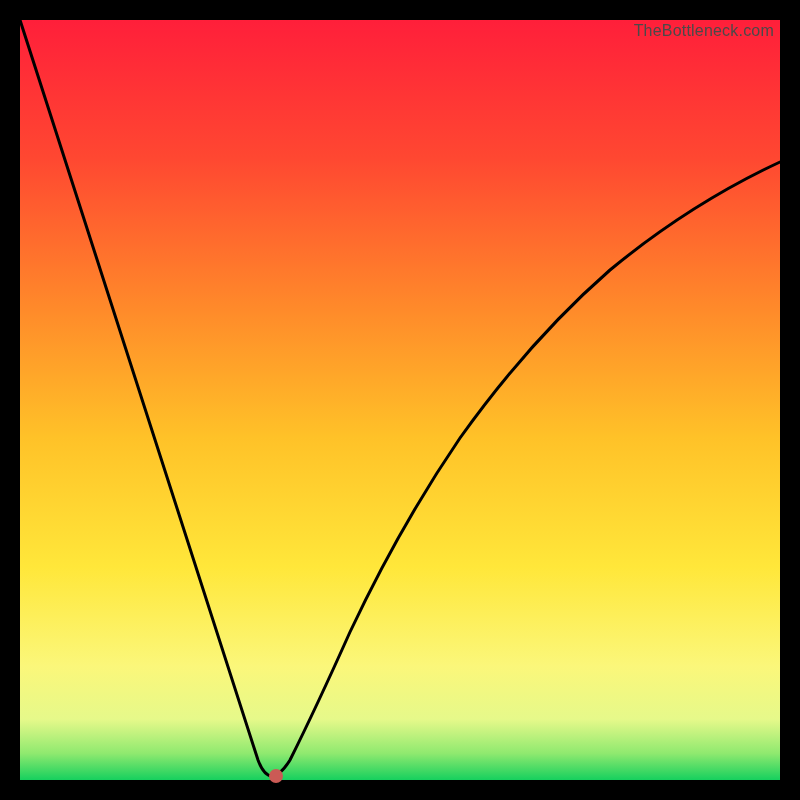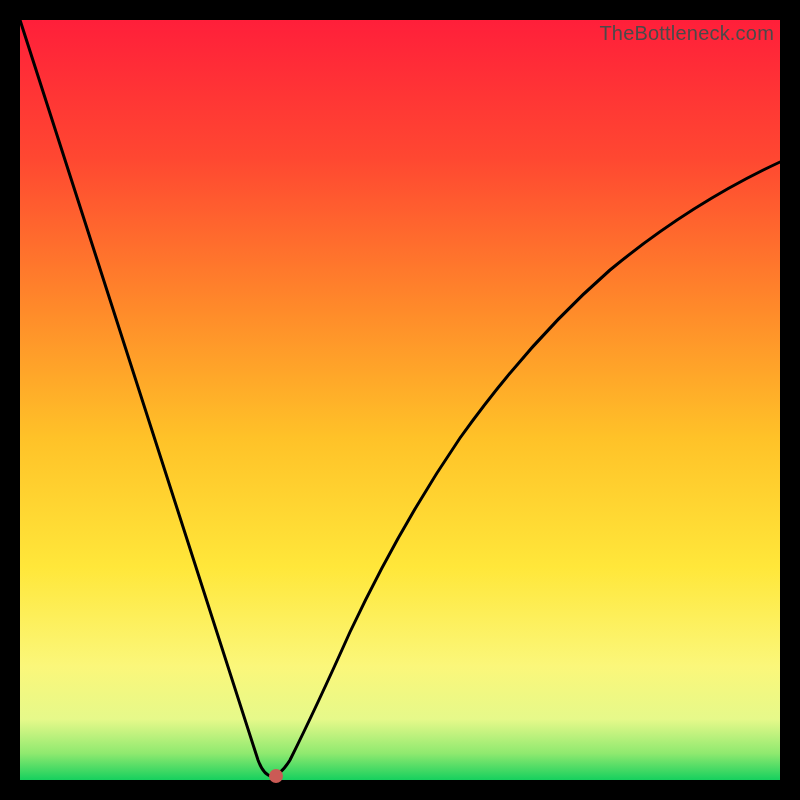--- a/index.html
+++ b/index.html
@@ -25,21 +25,21 @@
     top: 0;
     width: 760px;
     height: 760px;
     
   }
   .watermark {
     position: absolute;
     top: 2px;
     right: 6px;
     color: #4a4a4a;
-    font-size: 20px;
+    font-size: 16px;
     font-weight: 500;
     letter-spacing: 0.2px;
     user-select: none;
   }
   svg.curve {
     position: absolute;
     left: 0;
     top: 0;
     width: 760px;
     height: 760px;

